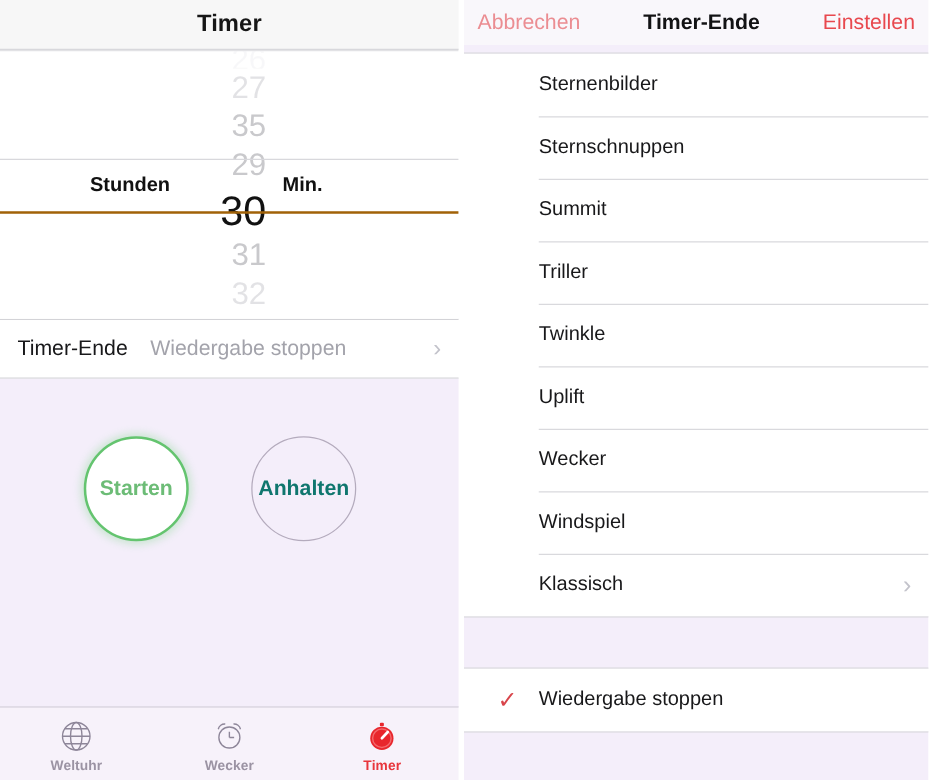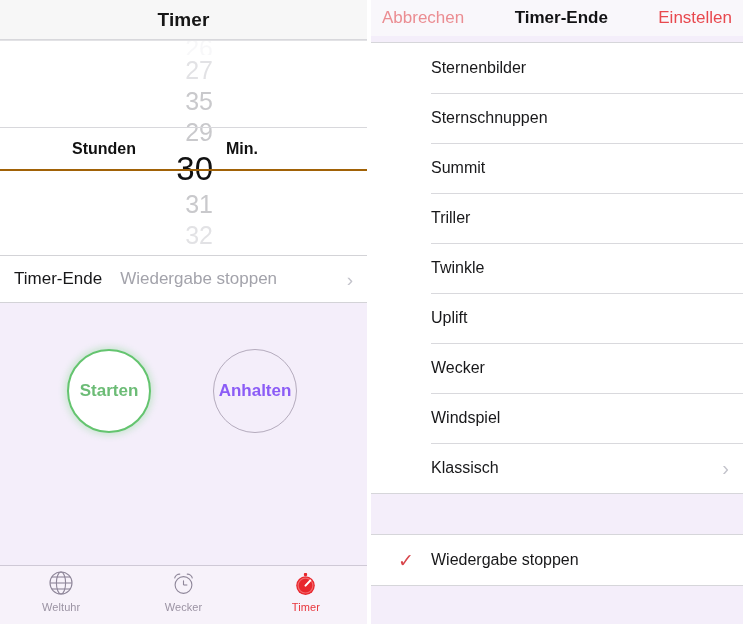--- a/index.html
+++ b/index.html
@@ -181,46 +181,48 @@
   }
   .btn-start {
     left: 67px;
     top: 361px;
     border: 2px solid #64c46f;
     background: #ffffff;
     color: #6cbc76;
     box-shadow: 0 0 7px 2px rgba(110, 210, 120, 0.33);
   }
   .btn-stop {
-    left: 213px;
+    left: 201px;
     top: 361px;
     border: 1.5px solid #b4abbd;
     background: transparent;
-    color: #8b5cf6;
+    color: #0f766e;
   }
   
   .action-area .btn-circle { top: auto; }
   .action-area .btn-start { top: 46px; }
   .action-area .btn-stop  { top: 46px; }
 
   
   .tabbar {
     height: 58px;
     background: #f7f2fa;
     border-top: 1px solid #cfc9d6;
     display: flex;
     flex: 0 0 auto;
   }
   .tab {
     flex: 1 1 25%;
     display: flex;
     flex-direction: column;
     align-items: center;
+    justify-content: center;
     gap: 3px;
     padding-top: 2px;
+    font-weight: bold;
   }
   .tab .tab-label {
     font-size: 11px;
     color: #9b93a3;
     letter-spacing: 0.1px;
   }
   .tab.active .tab-label { color: #e8363c; }
   .tab .icon-wrap {
     width: 30px;
     height: 30px;

